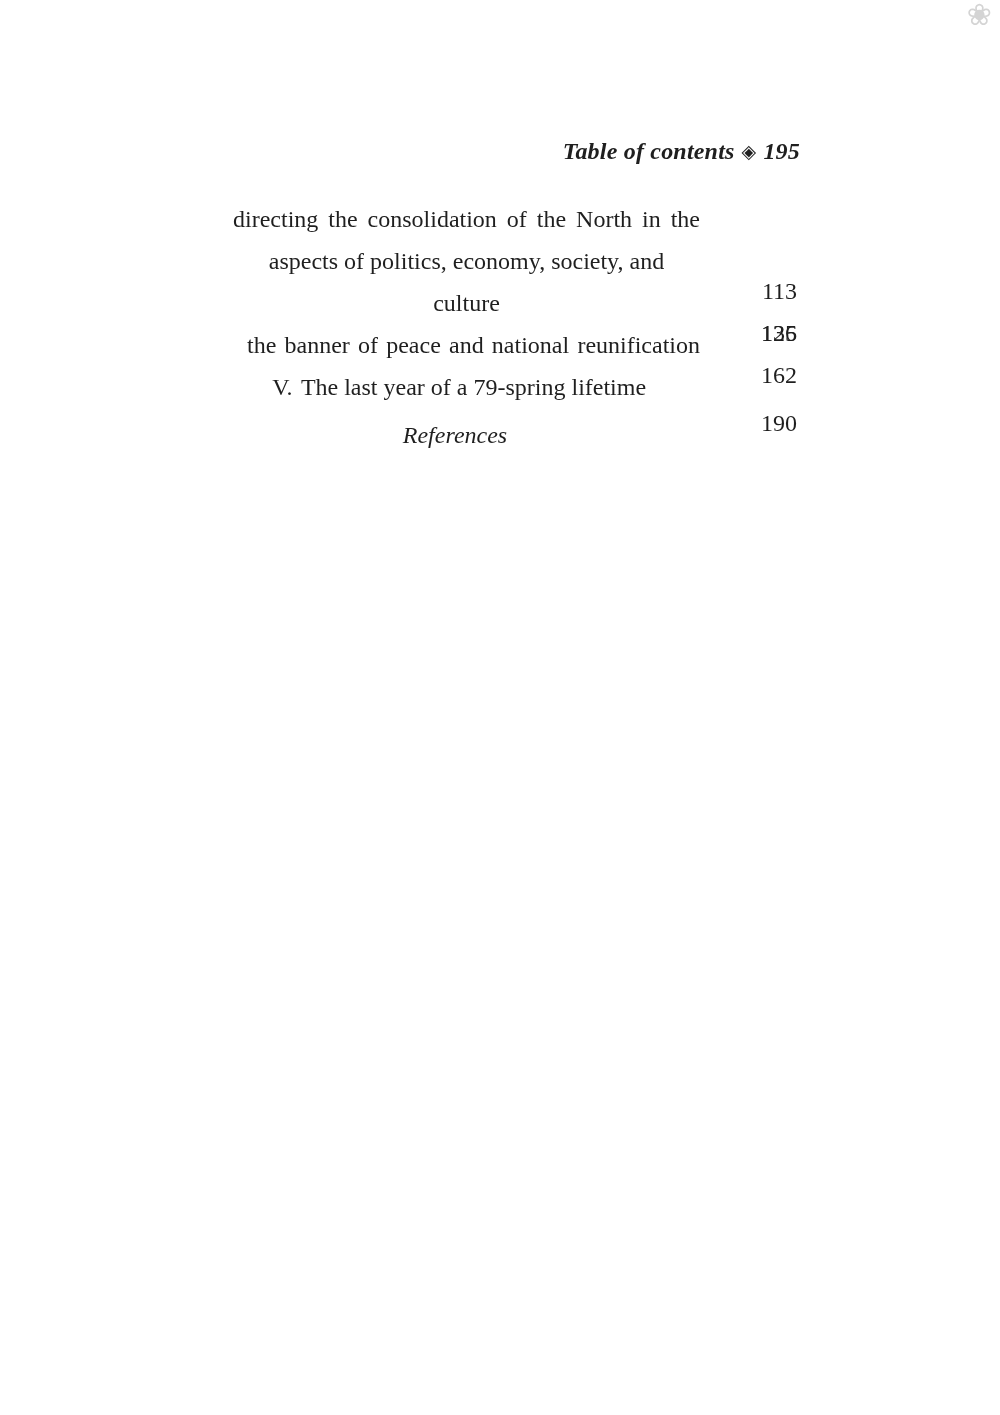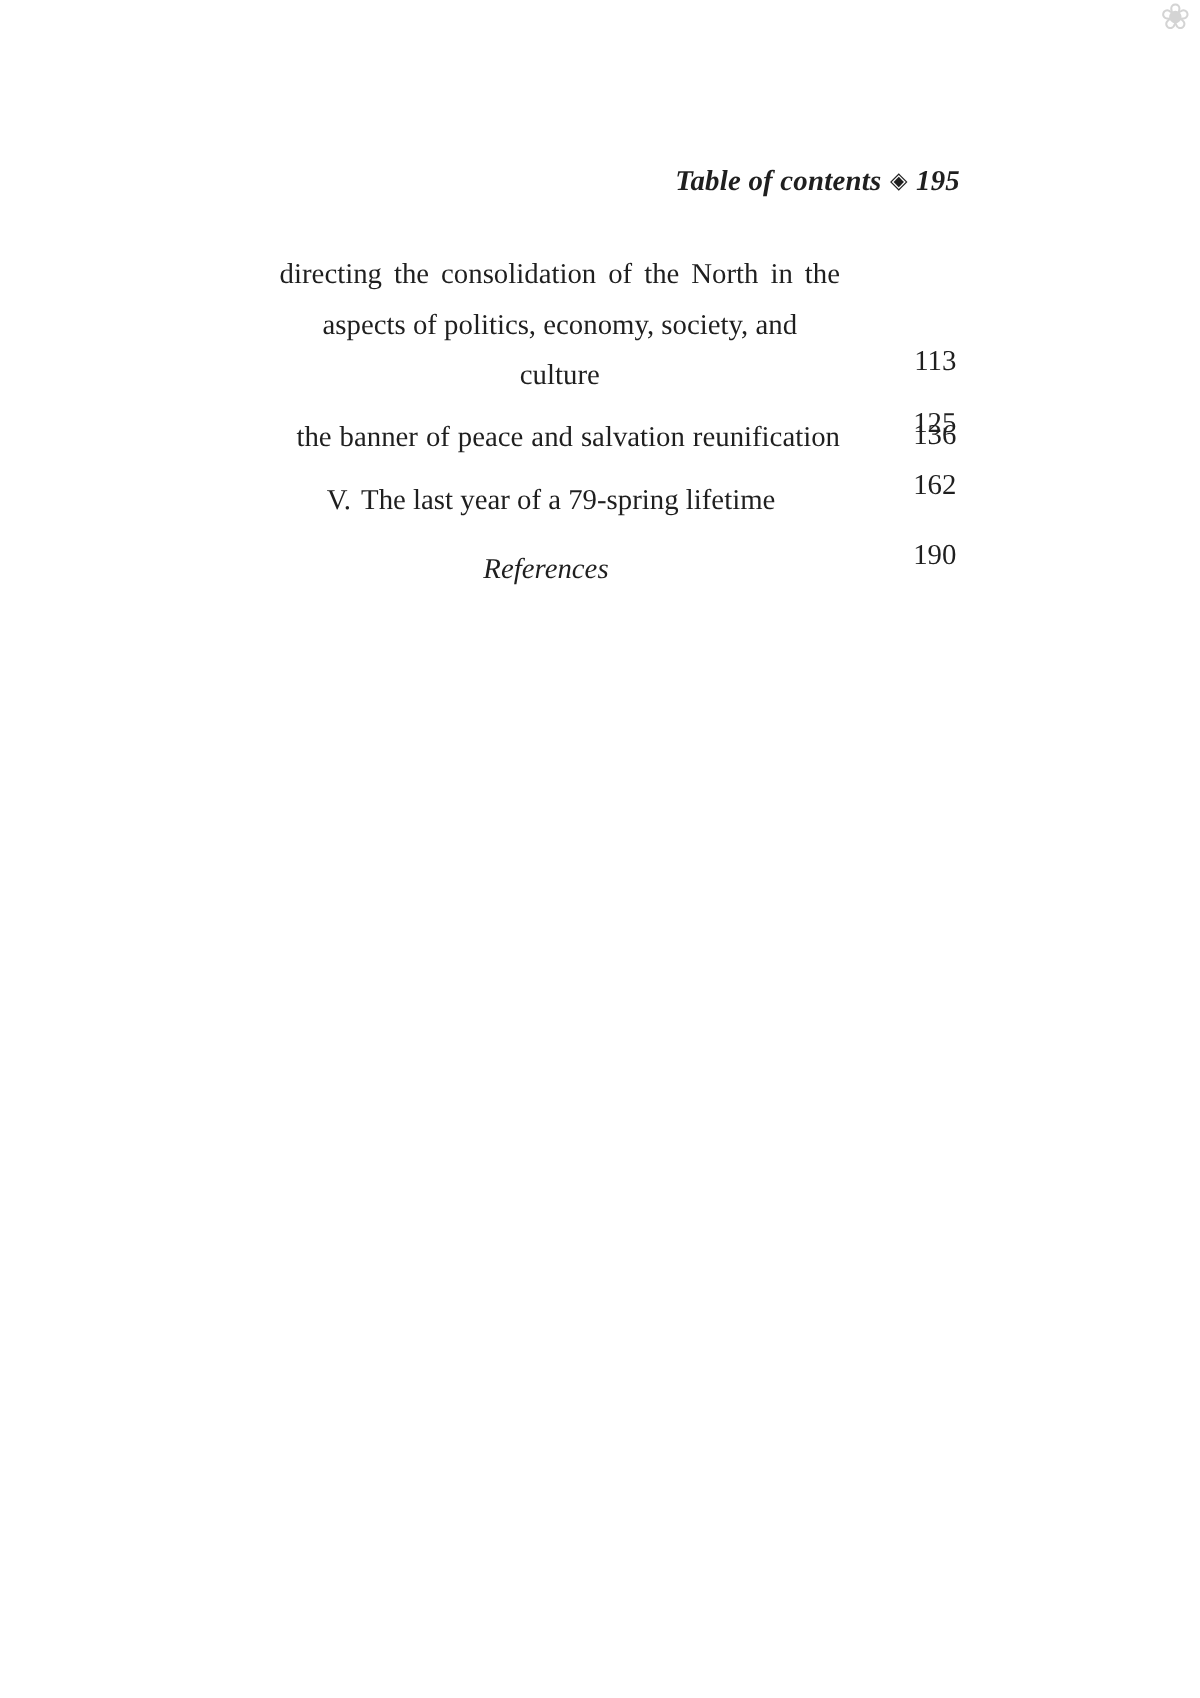--- a/index.html
+++ b/index.html
@@ -43,28 +43,28 @@
     vertical-align: 1px;
   }
   .toc {
     position: absolute;
     left: 210px;
     top: 198px;
     width: 587px;
     font-size: 24px;
     line-height: 42px;
   }
-  .entry { position: relative; margin-top: 10px; }
+  .entry { position: relative; }
   .entry .titles { width: 490px; }
   .line { text-align: justify; text-align-last: justify; }
   .line.last { text-align: center; text-align-last: auto; }
   .numeral { display: inline-block; width: 37px; }
   .line.cont { margin-left: 37px; }
   .entry.continuation .line { margin-left: 23px; }
-  .entry.references { margin-top: 16px; font-style: italic; }
+  .entry.references { margin-top: 6px; font-style: italic; }
   .entry.references .pagenum { font-style: normal; }
   .pagenum {
     position: absolute;
     right: 0;
     bottom: 12px;
     line-height: 42px;
   }
 </style>
 </head>
 <body>
@@ -81,21 +81,21 @@
     <div class="titles">
           <div class="line">directing the consolidation of the North in the</div>
           <div class="line last">aspects of politics, economy, society, and culture</div>
         </div>
     <span class="pagenum">113</span>
   </div>
 
 
   <div class="entry numbered">
     <div class="titles">
-          <div class="line cont">the banner of peace and salvation reunification</div>
+          <div class="line cont">the banner of peace and national reunification</div>
         </div>
     <span class="pagenum">125</span>
   </div>
 
   <div class="entry numbered">
     <span class="pagenum">136</span>
   </div>
 
   <div class="entry numbered">
     <div class="titles">

